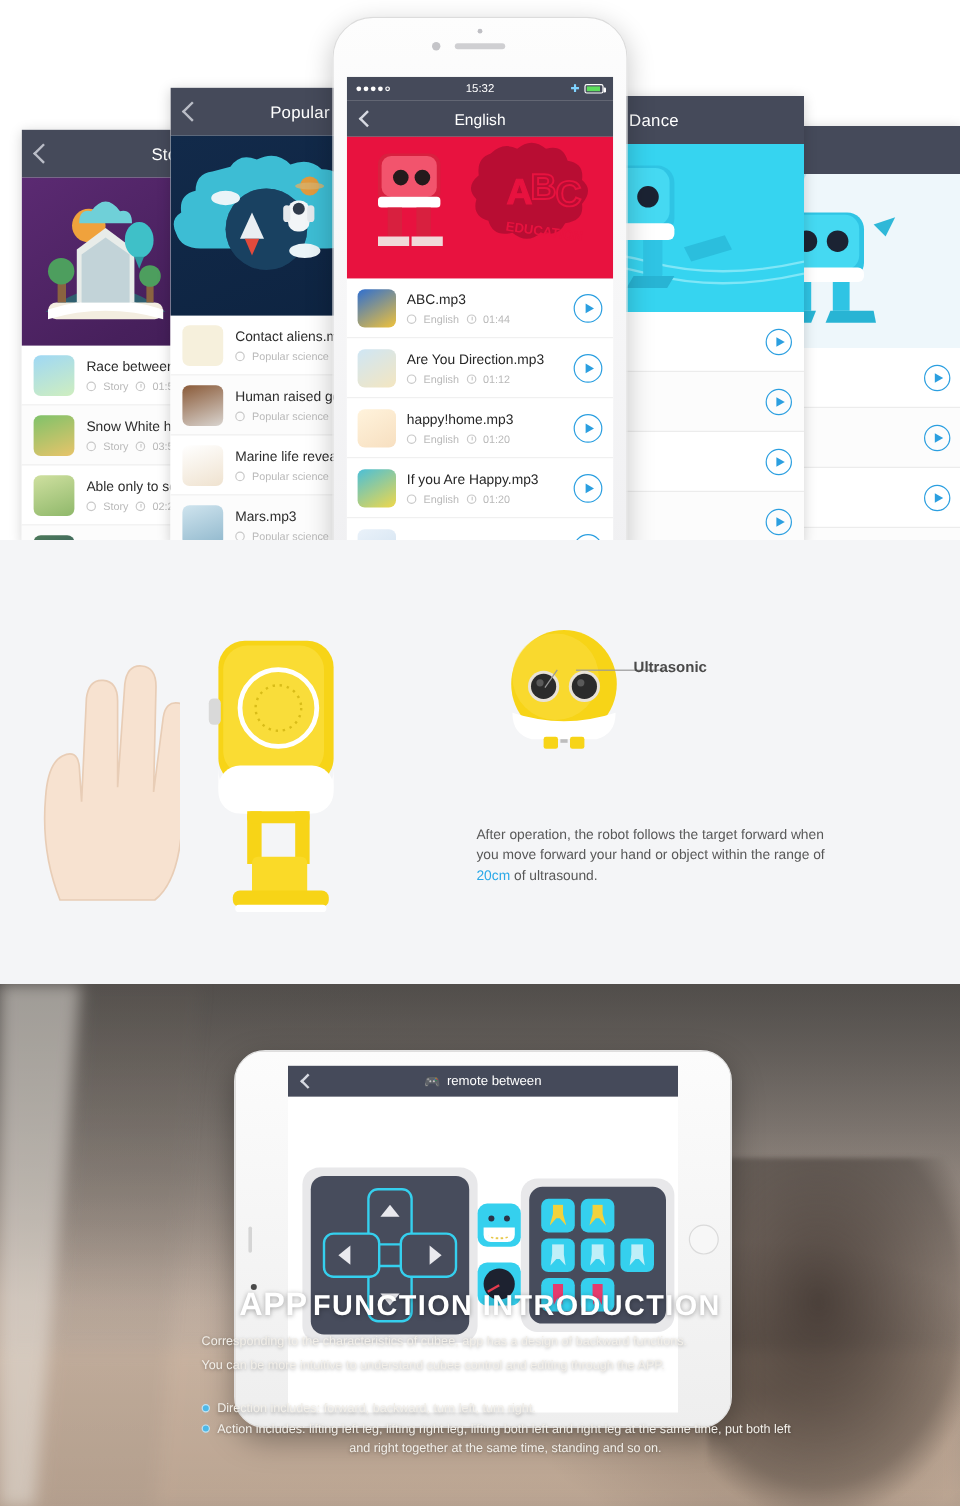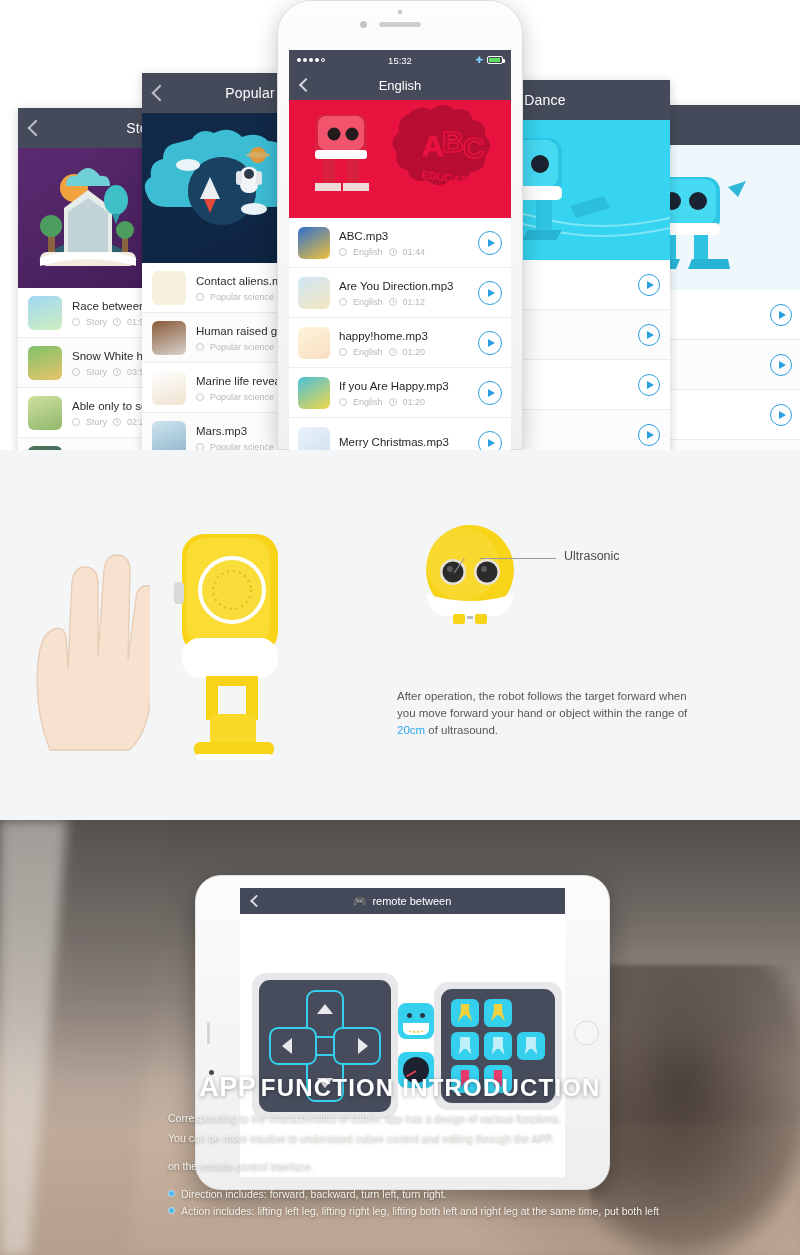--- a/index.html
+++ b/index.html
@@ -89,21 +89,21 @@
   
   #p-story { left: 18px;  top: 108px; width: 250px; height: 345px; }
   #p-pop   { left: 142px; top: 73px;  width: 250px; height: 380px; }
   #p-dance { left: 420px; top: 80px;  width: 250px; height: 373px; }
   #p-poet  { left: 552px; top: 105px; width: 250px; height: 348px; }
   #p-story { z-index: 2; } #p-pop { z-index: 3; }
   #p-dance { z-index: 3; } #p-poet { z-index: 2; }
 
   
   #phone {
-    position: absolute; left: 277px; top: 0px; width: 246px; height: 450px;
+    position: absolute; left: 277px; top: 14px; width: 246px; height: 450px;
     z-index: 10;
     text-decoration: underline;
   }
   .phone-body {
     position: absolute; inset: 0;
     background: linear-gradient(180deg,#fdfdfd 0%,#f0f0f2 100%);
     border-radius: 34px 34px 0 0;
     border: 1px solid #dcdcdc;
     box-shadow: 0 6px 22px rgba(0,0,0,.22);
   }
@@ -163,21 +163,21 @@
 
   
   #sec-interaction {
     position:absolute; left:0; top:450px; width:800px; height:370px;
     background:#f4f5f7; overflow:hidden;
   }
   #hand-wrap { position:absolute; left:20px; top:52px; width:130px; height:250px; }
   #robot-side { position:absolute; left:150px; top:78px; width:180px; height:240px; }
   #robot-head { position:absolute; left:415px; top:72px; width:110px; height:110px; }
   #ultra-label {
-    position:absolute; left:564px; top:99px; font-size:12.5px; font-weight:400; color:#4a4a4a;
+    position:absolute; left:528px; top:99px; font-size:12.5px; font-weight:700; color:#4a4a4a;
   }
   #ultra-line { position:absolute; left:480px; top:108px; width:76px; height:1px; background:#9a9a9a; }
   #ultra-line::before{
     content:""; position:absolute; left:-16px; top:0; width:18px;height:18px;
     border-left:1px solid #9a9a9a; transform: rotate(35deg); transform-origin: left top;
   }
   .imode-title {
     position:absolute; left:396px; top:656px; font-size:25px; font-weight:700; letter-spacing:-.2px;
   }
   .imode-title .blue { color:#29a8e8; }
@@ -830,32 +830,32 @@
       </div>
     </div>
   </div>
 
   <div id="app-title">
     <span class="big">APP</span>
     <span class="small">FUNCTION  INTRODUCTION</span>
   </div>
 
   <div id="app-copy">
-    <p>Corresponding to the characteristics of cubee, app has a design of various functions.</p>
+    <p>Corresponding to the characteristics of cubee, app has a design of backward functions.</p>
     <p>You can be more intuitive to understand cubee control and editing through the APP.</p>
     <div class="gap"></div>
-    <p>on the remote control interface.</p>
     <div class="gap"></div>
 
     <div class="bullet-row">
       <span class="bdot"></span>
       <span>Direction includes: forward, backward, turn left, turn right.</span>
     </div>
     <div class="bullet-row">
       <span class="bdot"></span>
       <span>
         <span>Action includes: lifting left leg, lifting right leg, lifting both left and right leg at the same time, put both left</span>
+        <span class="bindent" style="margin-left:110px">and right together at the same time, standing and so on.</span>
       </span>
     </div>
 
   </div>
 
 </div>
 
 </body></html>

